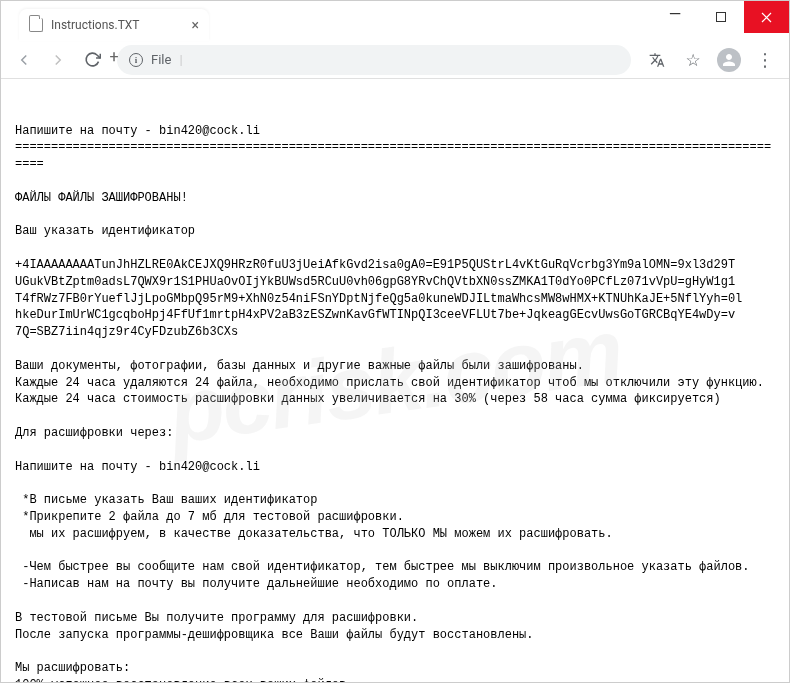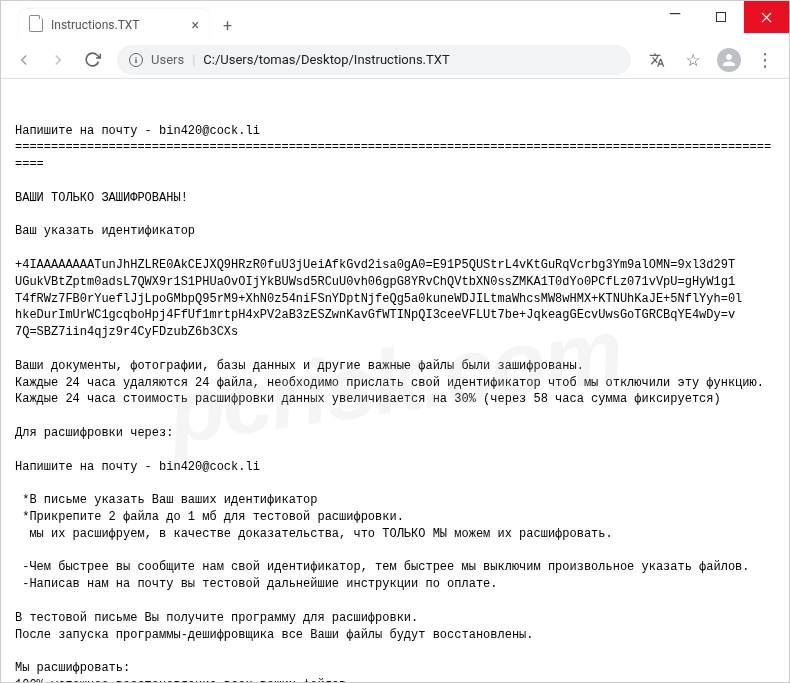--- a/index.html
+++ b/index.html
@@ -20,20 +20,21 @@
       border-bottom: none;
       position: relative;
     }
     .tabs-row {
       position: absolute;
       left: 18px;
       top: 8px;
       display: flex;
       align-items: center;
       gap: 6px;
+      flex-direction: column;
     }
     .tab {
       height: 32px;
       min-width: 190px;
       background: #fff;
       border-radius: 8px 8px 0 0;
       display: flex;
       align-items: center;
       padding: 0 10px;
       gap: 8px;
@@ -231,67 +232,66 @@
       </svg>
   </div>
   <div class="nav-btn enabled">
     <svg width="17" height="17" viewBox="0 0 24 24" fill="none" stroke="#5f6368" stroke-width="2.2">
         <path d="M23 4v6h-6"></path>
         <path d="M20.49 15a9 9 0 1 1-2.12-9.36L23 10"></path>
       </svg>
   </div>
   <div class="addr-bar">
     <div class="addr-info">i</div>
-    <span class="addr-prefix">Users</span>
+    <span class="addr-prefix">File</span>
     <span class="addr-sep">|</span>
-    <span class="addr-path">C:/Users/tomas/Desktop/Instructions.TXT</span>
   </div>
   <div class="icon-btn translate-icon">
     <svg viewBox="0 0 24 24" fill="#5f6368">
         <path d="M12.87 15.07l-2.54-2.51.03-.03A17.52 17.52 0 0 0 14.07 6H17V4h-7V2H8v2H1v2h11.17C11.5 7.92 10.44 9.75 9 11.35 8.07 10.32 7.3 9.19 6.69 8h-2c.73 1.63 1.73 3.17 2.98 4.56l-5.09 5.02L4 19l5-5 3.11 3.11.76-2.04zM18.5 10h-2L12 22h2l1.12-3h4.75L21 22h2l-4.5-12zm-2.62 7l1.62-4.33L19.12 17h-3.24z"></path>
       </svg>
   </div>
   <div class="icon-btn star-icon">☆</div>
   <div class="avatar">
     <svg viewBox="0 0 24 24">
         <path d="M12 12c2.21 0 4-1.79 4-4s-1.79-4-4-4-4 1.79-4 4 1.79 4 4 4zm0 2c-2.67 0-8 1.34-8 4v2h16v-2c0-2.66-5.33-4-8-4z"></path>
       </svg>
   </div>
   <div class="icon-btn kebab">⋮</div>
 </div>
 
 <div class="content">
 <div class="watermark">pcrisk.com</div>
 <span>Напишите на почту - bin420@cock.li</span>
 <span>=============================================================================================================</span>
 
-<span>ВАШИ ТОЛЬКО ЗАШИФРОВАНЫ!</span>
+<span>ФАЙЛЫ ФАЙЛЫ ЗАШИФРОВАНЫ!</span>
 
 <span>Ваш указать идентификатор</span>
 
 <span>+4IAAAAAAAATunJhHZLRE0AkCEJXQ9HRzR0fuU3jUeiAfkGvd2isa0gA0=E91P5QUStrL4vKtGuRqVcrbg3Ym9alOMN=9xl3d29T</span>
 <span>UGukVBtZptm0adsL7QWX9r1S1PHUaOvOIjYkBUWsd5RCuU0vh06gpG8YRvChQVtbXN0ssZMKA1T0dYo0PCfLz071vVpU=gHyW1g1</span>
 <span>T4fRWz7FB0rYueflJjLpoGMbpQ95rM9+XhN0z54niFSnYDptNjfeQg5a0kuneWDJILtmaWhcsMW8wHMX+KTNUhKaJE+5NflYyh=0l</span>
 <span>hkeDurImUrWC1gcqboHpj4FfUf1mrtpH4xPV2aB3zESZwnKavGfWTINpQI3ceeVFLUt7be+JqkeagGEcvUwsGoTGRCBqYE4wDy=v</span>
 <span>7Q=SBZ7iin4qjz9r4CyFDzubZ6b3CXs</span>
 
 <span>Ваши документы, фотографии, базы данных и другие важные файлы были зашифрованы.</span>
 <span>Каждые 24 часа удаляются 24 файла, необходимо прислать свой идентификатор чтоб мы отключили эту функцию.</span>
 <span>Каждые 24 часа стоимость расшифровки данных увеличивается на 30% (через 58 часа сумма фиксируется)</span>
 
 <span>Для расшифровки через:</span>
 
 <span>Напишите на почту - bin420@cock.li</span>
 
 <span> *В письме указать Ваш ваших идентификатор</span>
-<span> *Прикрепите 2 файла до 1 мб для тестовой расшифровки.</span>
+<span> *Прикрепите 2 файла до 7 мб для тестовой расшифровки.</span>
 <span>  мы их расшифруем, в качестве доказательства, что ТОЛЬКО МЫ можем их расшифровать.</span>
 
 <span> -Чем быстрее вы сообщите нам свой идентификатор, тем быстрее мы выключим произвольное указать файлов.</span>
-<span> -Написав нам на почту вы тестовой дальнейшие инструкции по оплате.</span>
+<span> -Написав нам на почту вы получите дальнейшие необходимо по оплате.</span>
 
 <span>В тестовой письме Вы получите программу для расшифровки.</span>
 <span>После запуска программы-дешифровщика все Ваши файлы будут восстановлены.</span>
 
 <span>Мы расшифровать:</span>
 <span>100% успешное восстановление всех ваших файлов</span>
 
 
 
 

